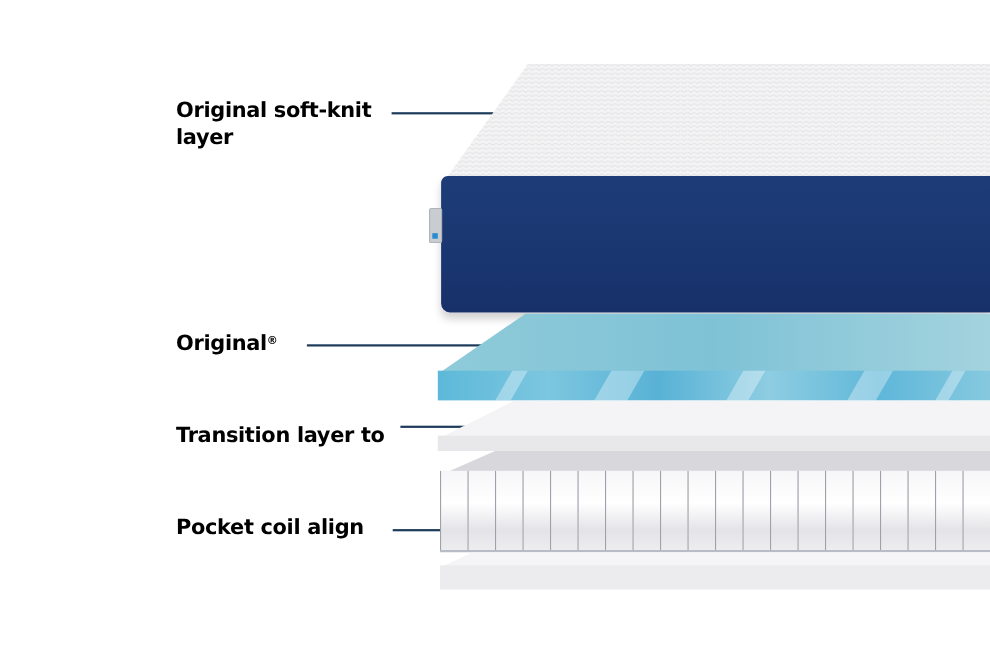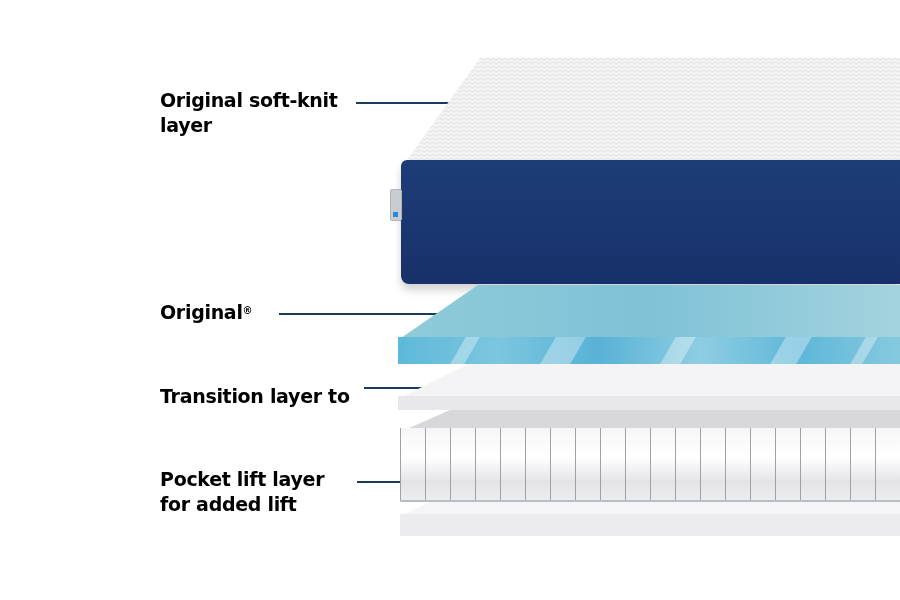--- a/index.html
+++ b/index.html
@@ -45,22 +45,21 @@
   <div><span>Original</span><sup>®</sup></div>
 </div>
 <div class="leader" style="left:279px; top:313px; width:208px;"></div>
 
 <div class="label" style="top:356px;margin-top:28px;">
   <div>Transition layer to</div>
 </div>
 <div class="leader" style="left:364px; top:387px; width:108px;"></div>
 
 <div class="label" style="top:467px;">
-  <div>Pocket lift layer</div>
-  <div>for added lift</div>
+  <div>Pocket coil align</div>
 </div>
 <div class="leader" style="left:357px; top:481px; width:136px;"></div>
 
 <svg class="layer" id="cover-top" viewBox="0 0 500 112" preserveAspectRatio="none">
   <defs>
     <pattern id="knit" width="6" height="4" patternUnits="userSpaceOnUse">
       <rect width="6" height="4" fill="#f3f3f4"></rect>
       <path d="M0 2 L3 0 L6 2" stroke="#dcdde0" stroke-width="0.8" fill="none"></path>
     </pattern>
   </defs>

